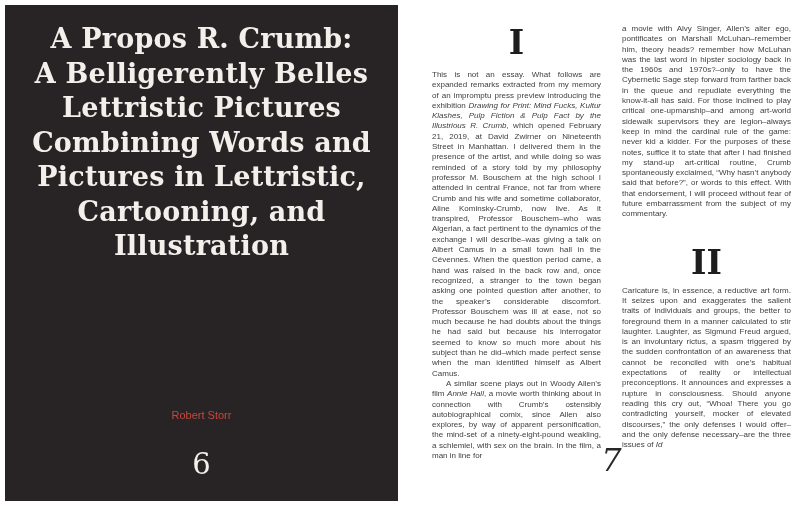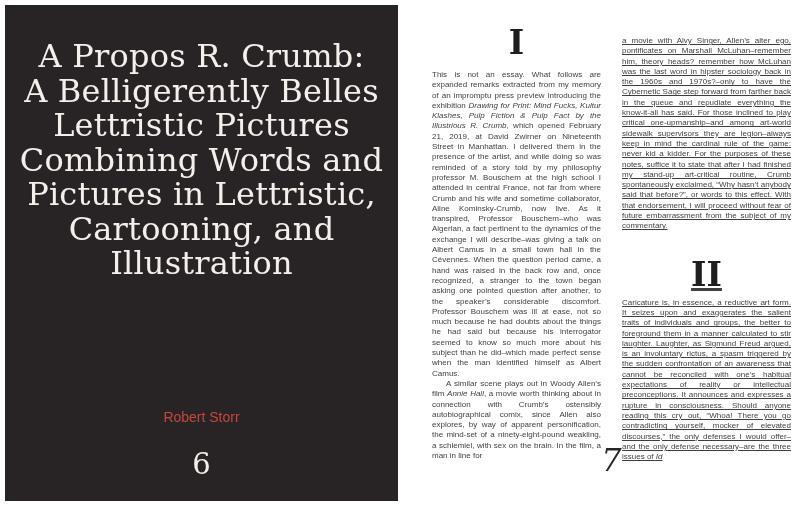--- a/index.html
+++ b/index.html
@@ -9,33 +9,33 @@
   .spread { position: absolute; inset: 0; background: #ffffff; }
 
   
   .left-page {
     position: absolute; left: 5px; top: 5px;
     width: 393px; height: 496px;
     background: #282425;
     text-align: center;
   }
   .chapter-title {
-    margin-top: 34px;
+    margin-top: 17px;
     font-family: "DejaVu Serif", serif;
-    font-weight: normal;
-    font-size: 32px;
+    font-weight: bold;
+    font-size: 27px;
     line-height: 34.5px;
     letter-spacing: 0.2px;
     color: #f3f0ec;
   }
   .chapter-title .line { display: block; }
   .author-name {
     position: absolute; left: 0; top: 404px; width: 100%;
     font-family: "Liberation Sans", sans-serif;
-    font-size: 14px;
+    font-size: 11px;
     color: #c6473d;
   }
   .page-number-left {
     position: absolute; left: 0; top: 442px; width: 100%;
     font-family: "DejaVu Serif", serif;
     font-size: 29px;
     color: #f3f0ec;
   }
 
   
@@ -47,21 +47,21 @@
   .text-column {
     position: absolute;
     width: 169px;
     font-size: 8px;
     line-height: 10.3px;
     text-align: justify;
     color: #3e3e3e;
     -webkit-hyphens: auto; hyphens: auto;
   }
   .text-column-1 { left: 34px;  top: 24px; }
-  .text-column-2 { left: 224px; top: 36px; text-decoration: underline; }
+  .text-column-2 { left: 224px; top: 24px; }
   .section-heading {
     font-family: "DejaVu Serif", serif;
     font-weight: bold;
     font-size: 33px;
     line-height: 38px;
     text-align: center;
     color: #1e1e1e;
   }
   .section-heading.first { margin-bottom: 8px; }
   .section-heading.second { margin-top: 24px; margin-bottom: 4px; }

